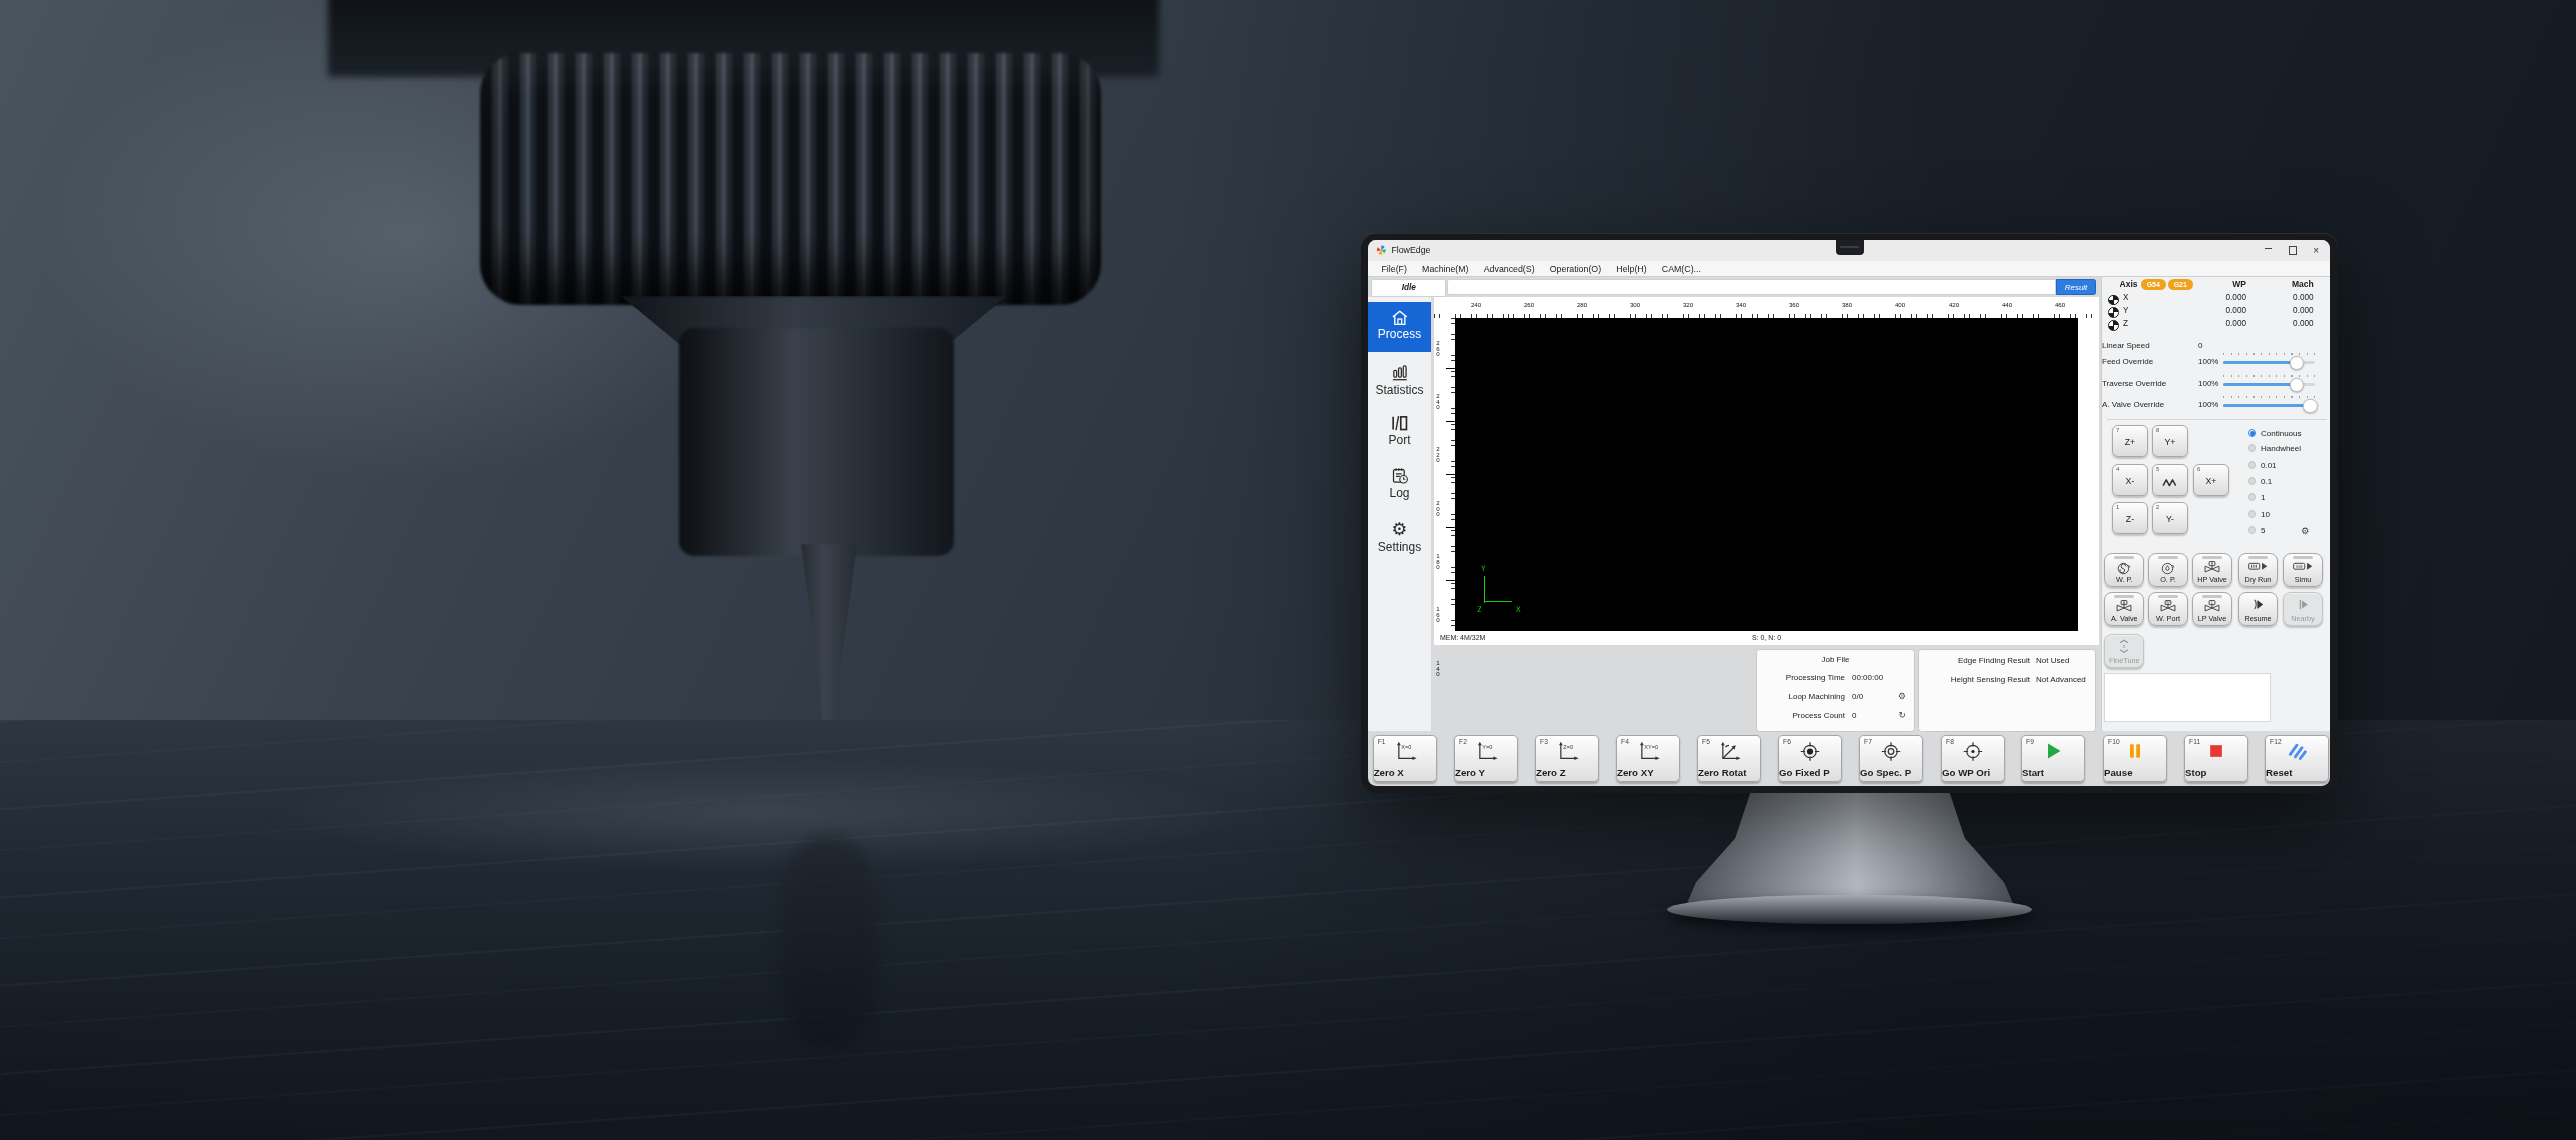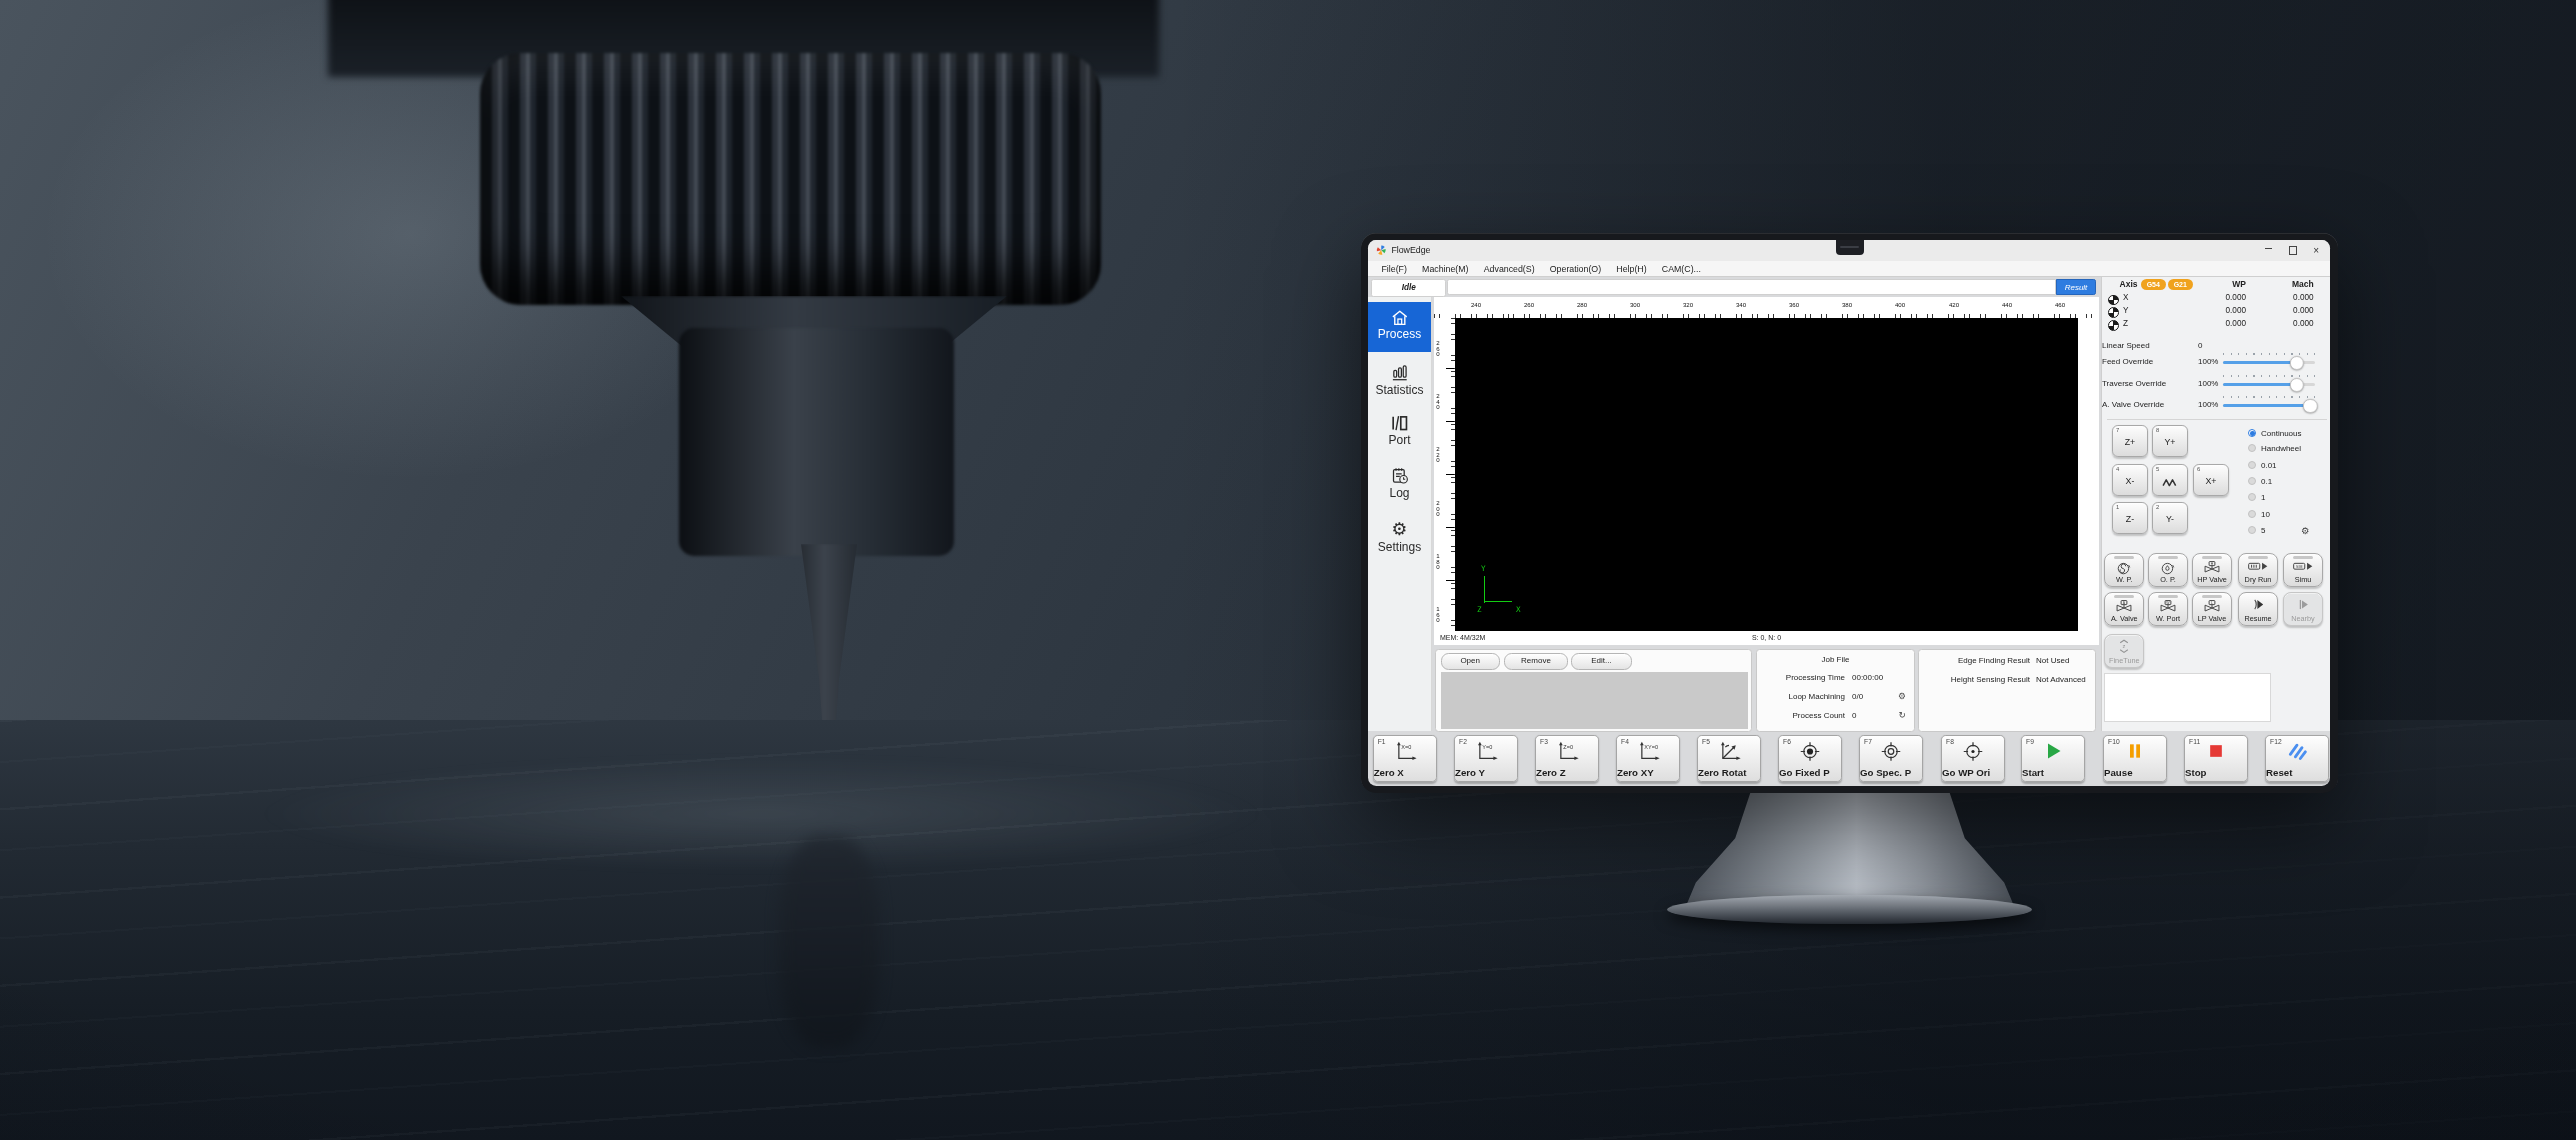--- a/index.html
+++ b/index.html
@@ -286,26 +286,20 @@
           <span class="axlab" style="left:26px;top:246px">Y</span>
           <span class="axlab" style="left:22px;top:287px">Z</span>
           <span class="axlab" style="left:61px;top:287px">X</span>
         </div>
         <div class="canvstatus">
           <span class="memtext">MEM: 4M/32M</span>
           <span class="sntext">S: 0, N: 0</span>
         </div>
       </div>
 
-      <div class="panel" style="left:67px;top:409px;width:317px;height:83px">
-        <div class="pbtn" style="left:4.7px;width:57px">Open</div>
-        <div class="pbtn" style="left:68px;width:62px">Remove</div>
-        <div class="pbtn" style="left:135px;width:59px">Edit...</div>
-        <div class="filelist"></div>
-      </div>
 
       <div class="panel" style="left:388px;top:409px;width:159px;height:83px">
         <div class="jftitle">Job File</div>
         <div class="jfrow" style="top:23.4px">
           <span class="jflabel" style="left:0;width:88px;right:auto;text-align:right">Processing Time</span>
           <span class="jfvalue">00:00:00</span>
         </div>
         <div class="jfrow" style="top:42px">
           <span class="jflabel" style="left:0;width:88px;right:auto;text-align:right">Loop Machining</span>
           <span class="jfvalue">0/0</span>

